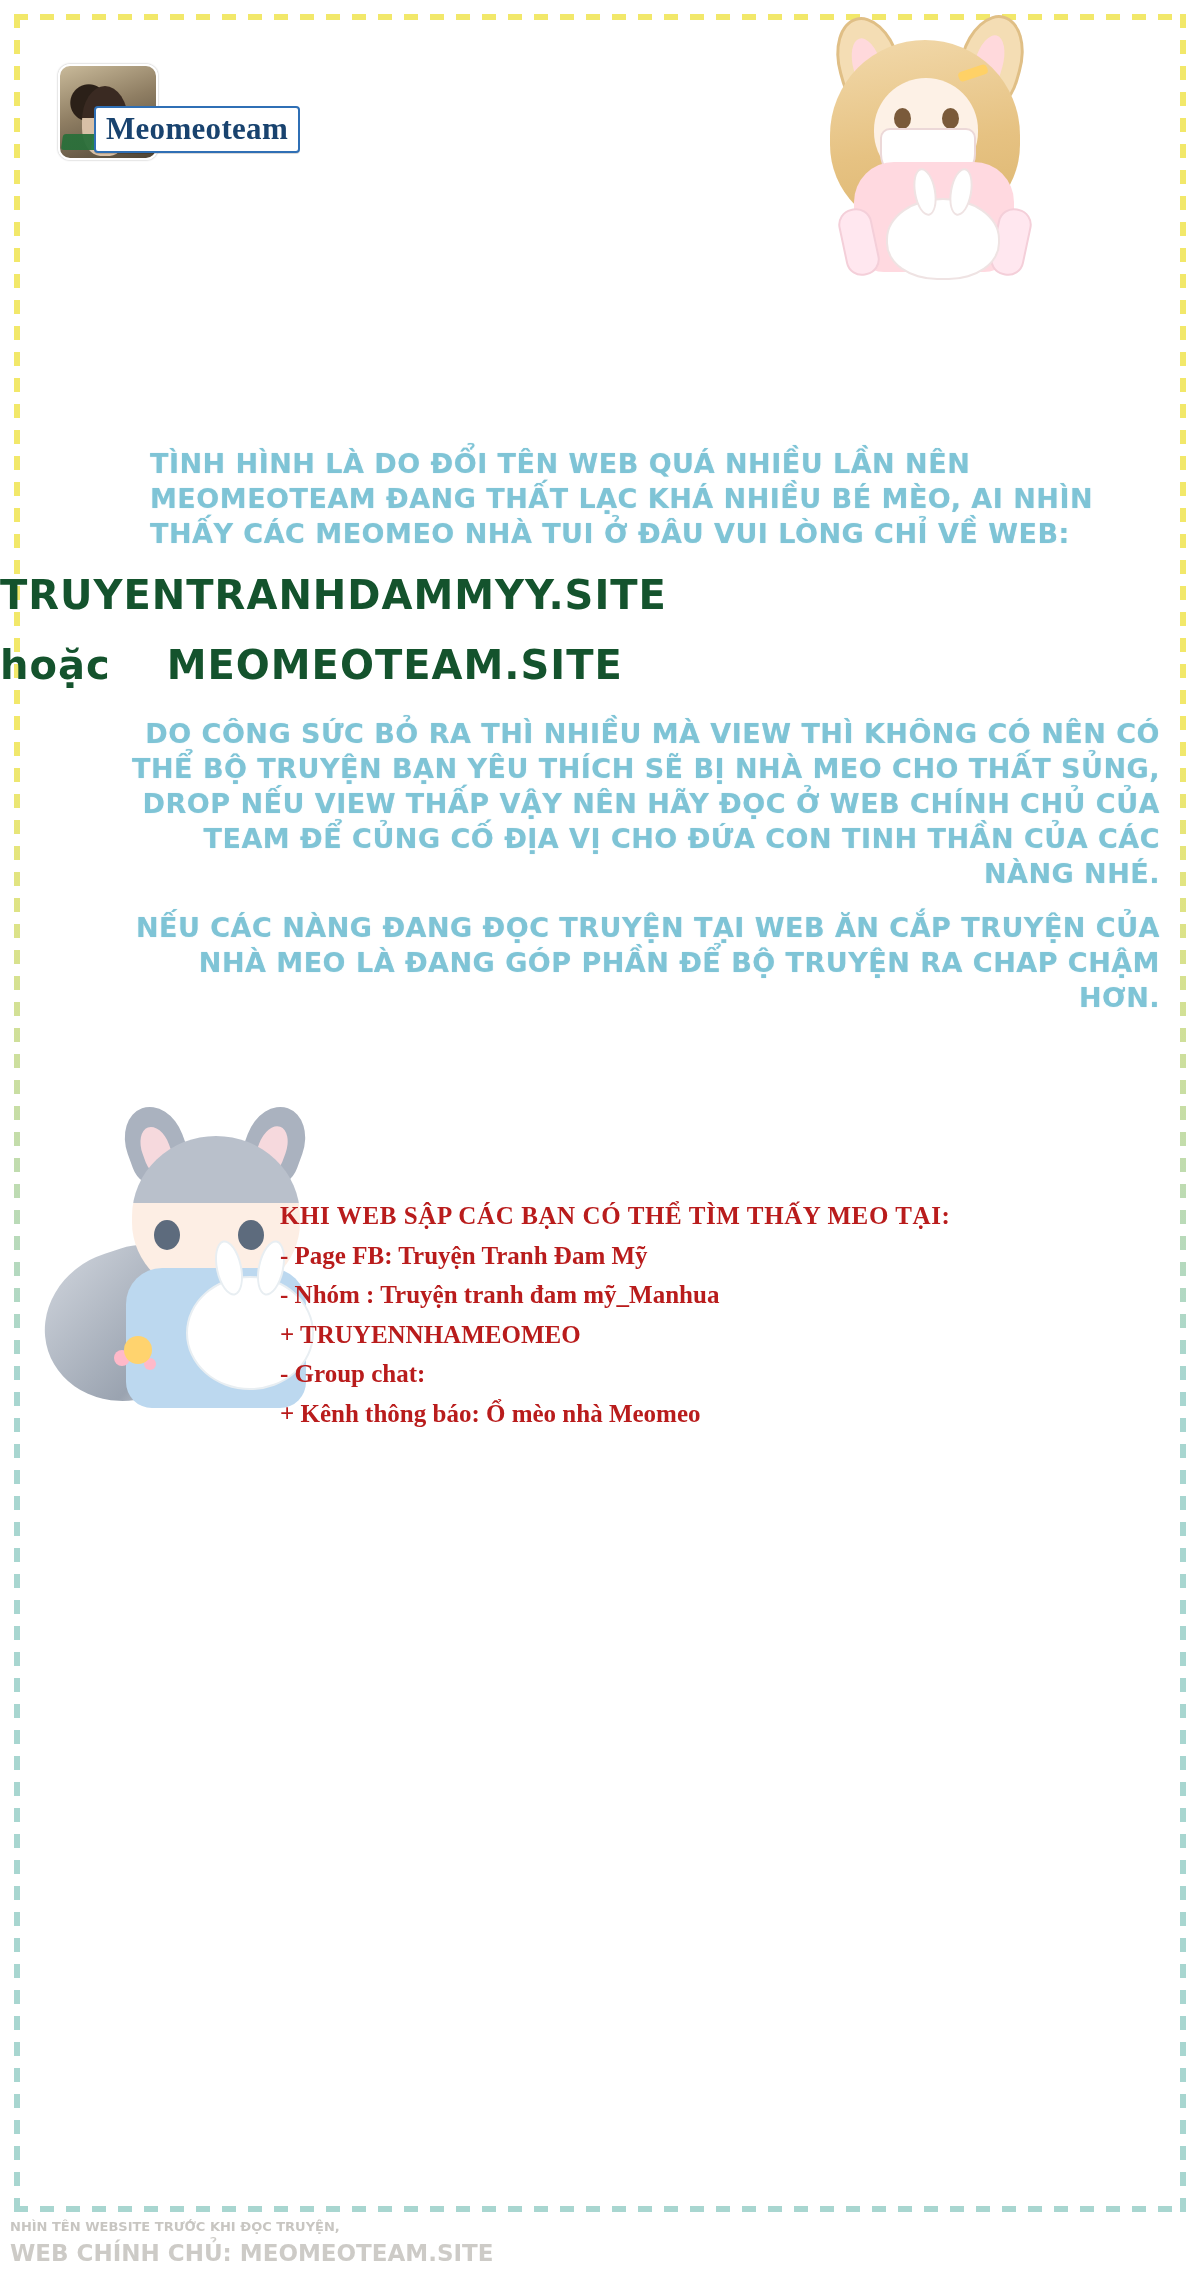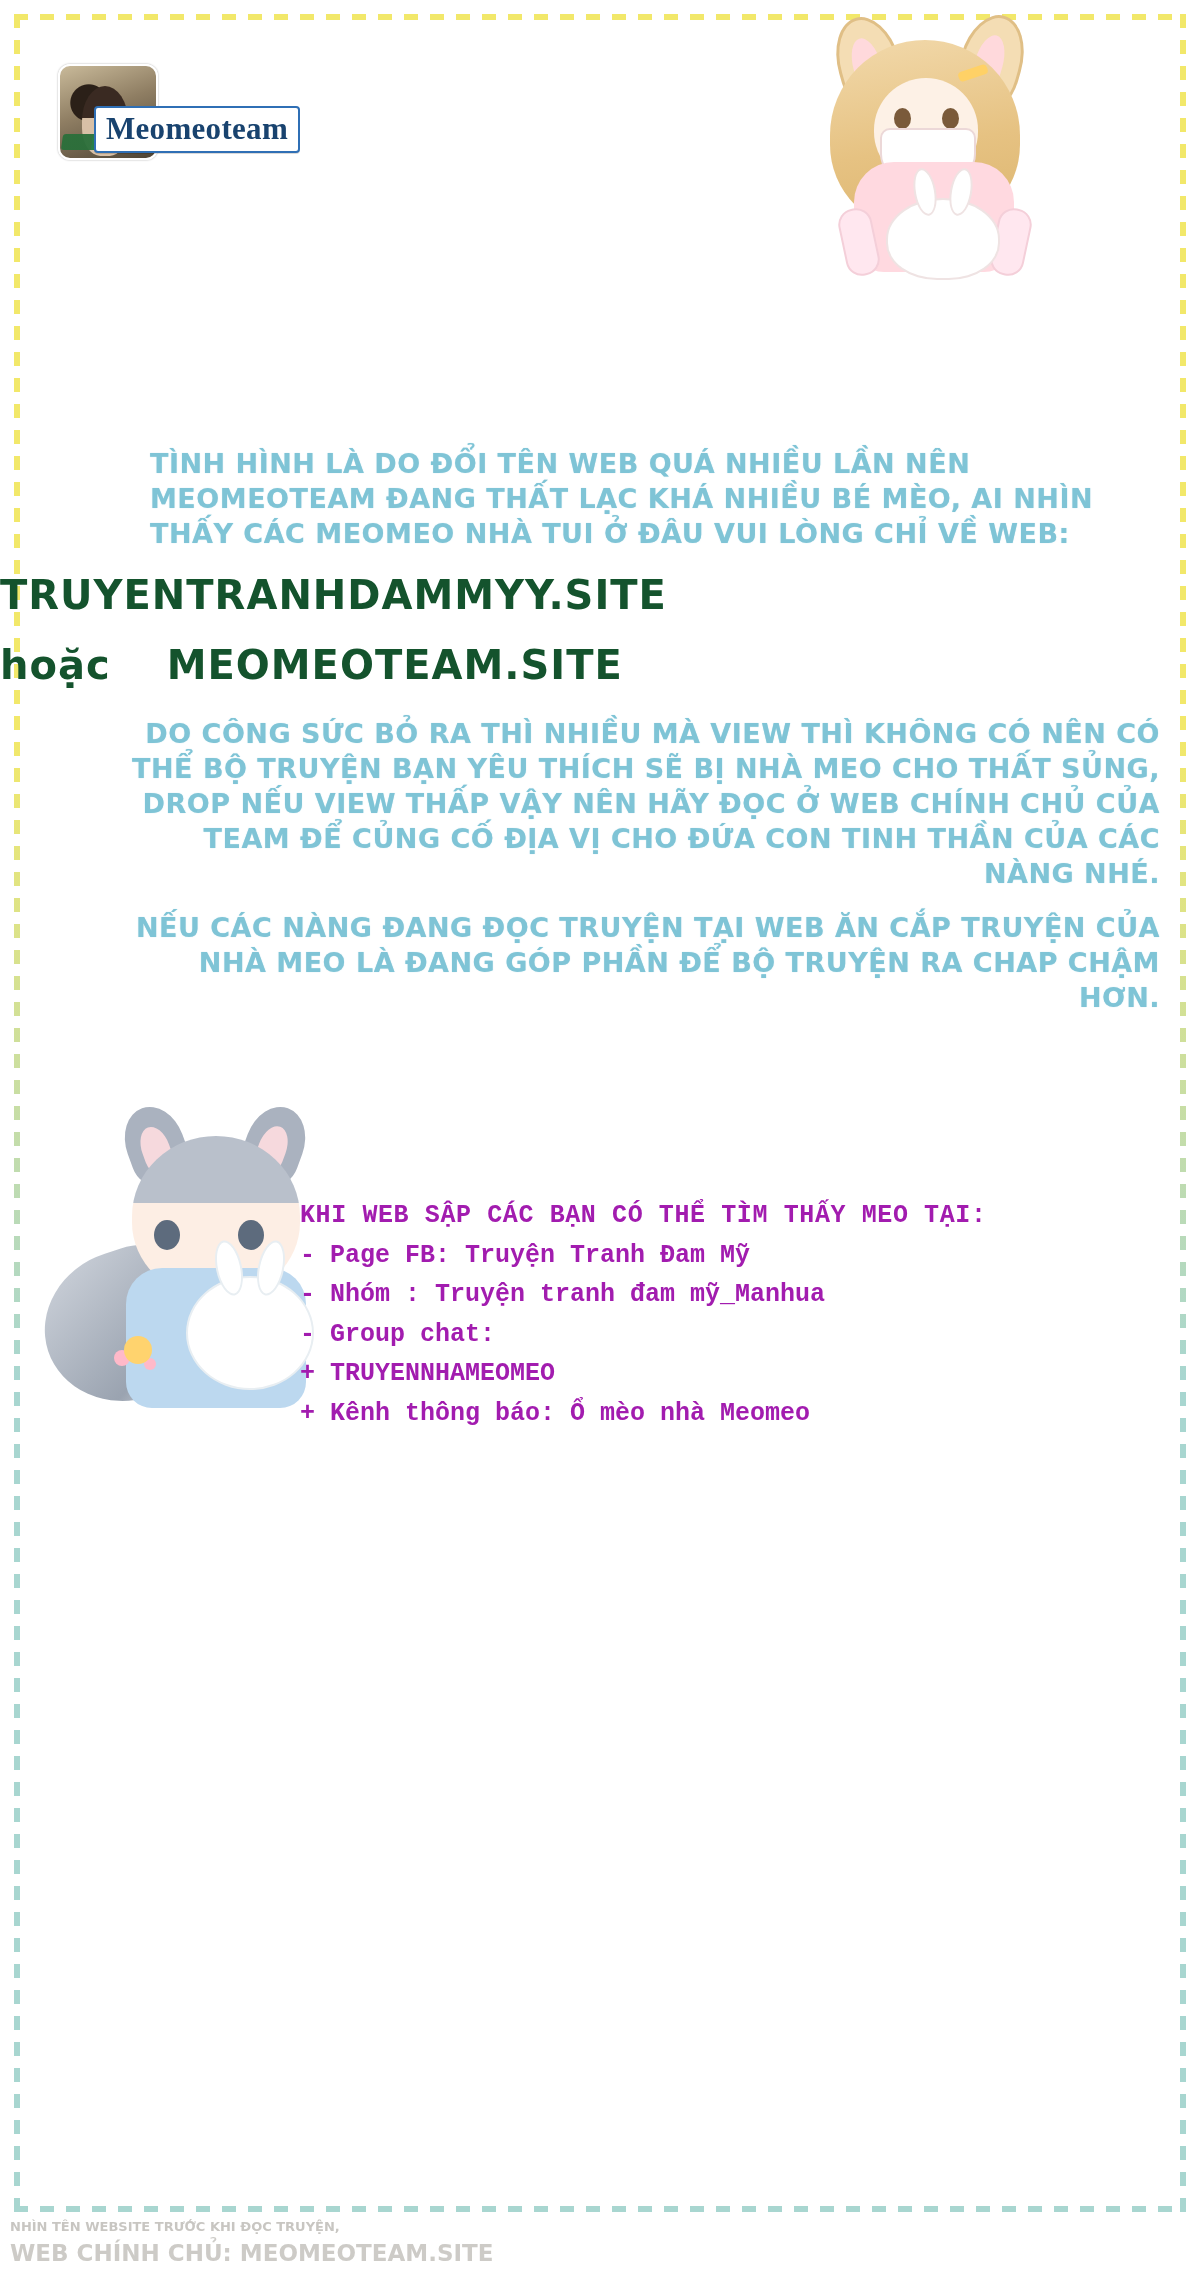--- a/index.html
+++ b/index.html
@@ -369,25 +369,25 @@
     left: 74px; top: 236px;
     width: 28px; height: 28px;
     background: #ffd36e;
     border-radius: 50%;
     box-shadow: -16px 8px 0 -6px #ffb9c9, 12px 14px 0 -8px #ffb9c9;
   }
 
   
   .contacts {
     position: absolute;
-    left: 300px;
+    left: 280px;
     top: 1196px;
     width: 700px;
-    color: #a21caf;
-    font-family: Liberation Mono, monospace;
+    color: #b91c1c;
+    font-family: Liberation Serif, serif;
     font-weight: bold;
     font-size: 25px;
     line-height: 1.58;
   }
   .contacts .c-title {
     text-transform: uppercase;
     letter-spacing: .6px;
     font-size: 25px;
   }
 
@@ -462,22 +462,22 @@
     <div class="w-eye r"></div>
     <div class="w-body"></div>
     <div class="w-bun"></div>
     <div class="w-flower"></div>
   </div>
 
   <div class="contacts">
     <div class="c-title">KHI WEB SẬP CÁC BẠN CÓ THỂ TÌM THẤY MEO TẠI:</div>
     <div>- Page FB: Truyện Tranh Đam Mỹ</div>
     <div>- Nhóm : Truyện tranh đam mỹ_Manhua</div>
+    <div>+ TRUYENNHAMEOMEO</div>
     <div>- Group chat:</div>
-    <div>+ TRUYENNHAMEOMEO</div>
     <div>+ Kênh thông báo: Ổ mèo nhà Meomeo</div>
   </div>
 
   <div class="footer">
     <div class="f-small">NHÌN TÊN WEBSITE TRƯỚC KHI ĐỌC TRUYỆN,</div>
     <div class="f-big">WEB CHÍNH CHỦ: MEOMEOTEAM.SITE</div>
 
   </div>
 
 </div>

